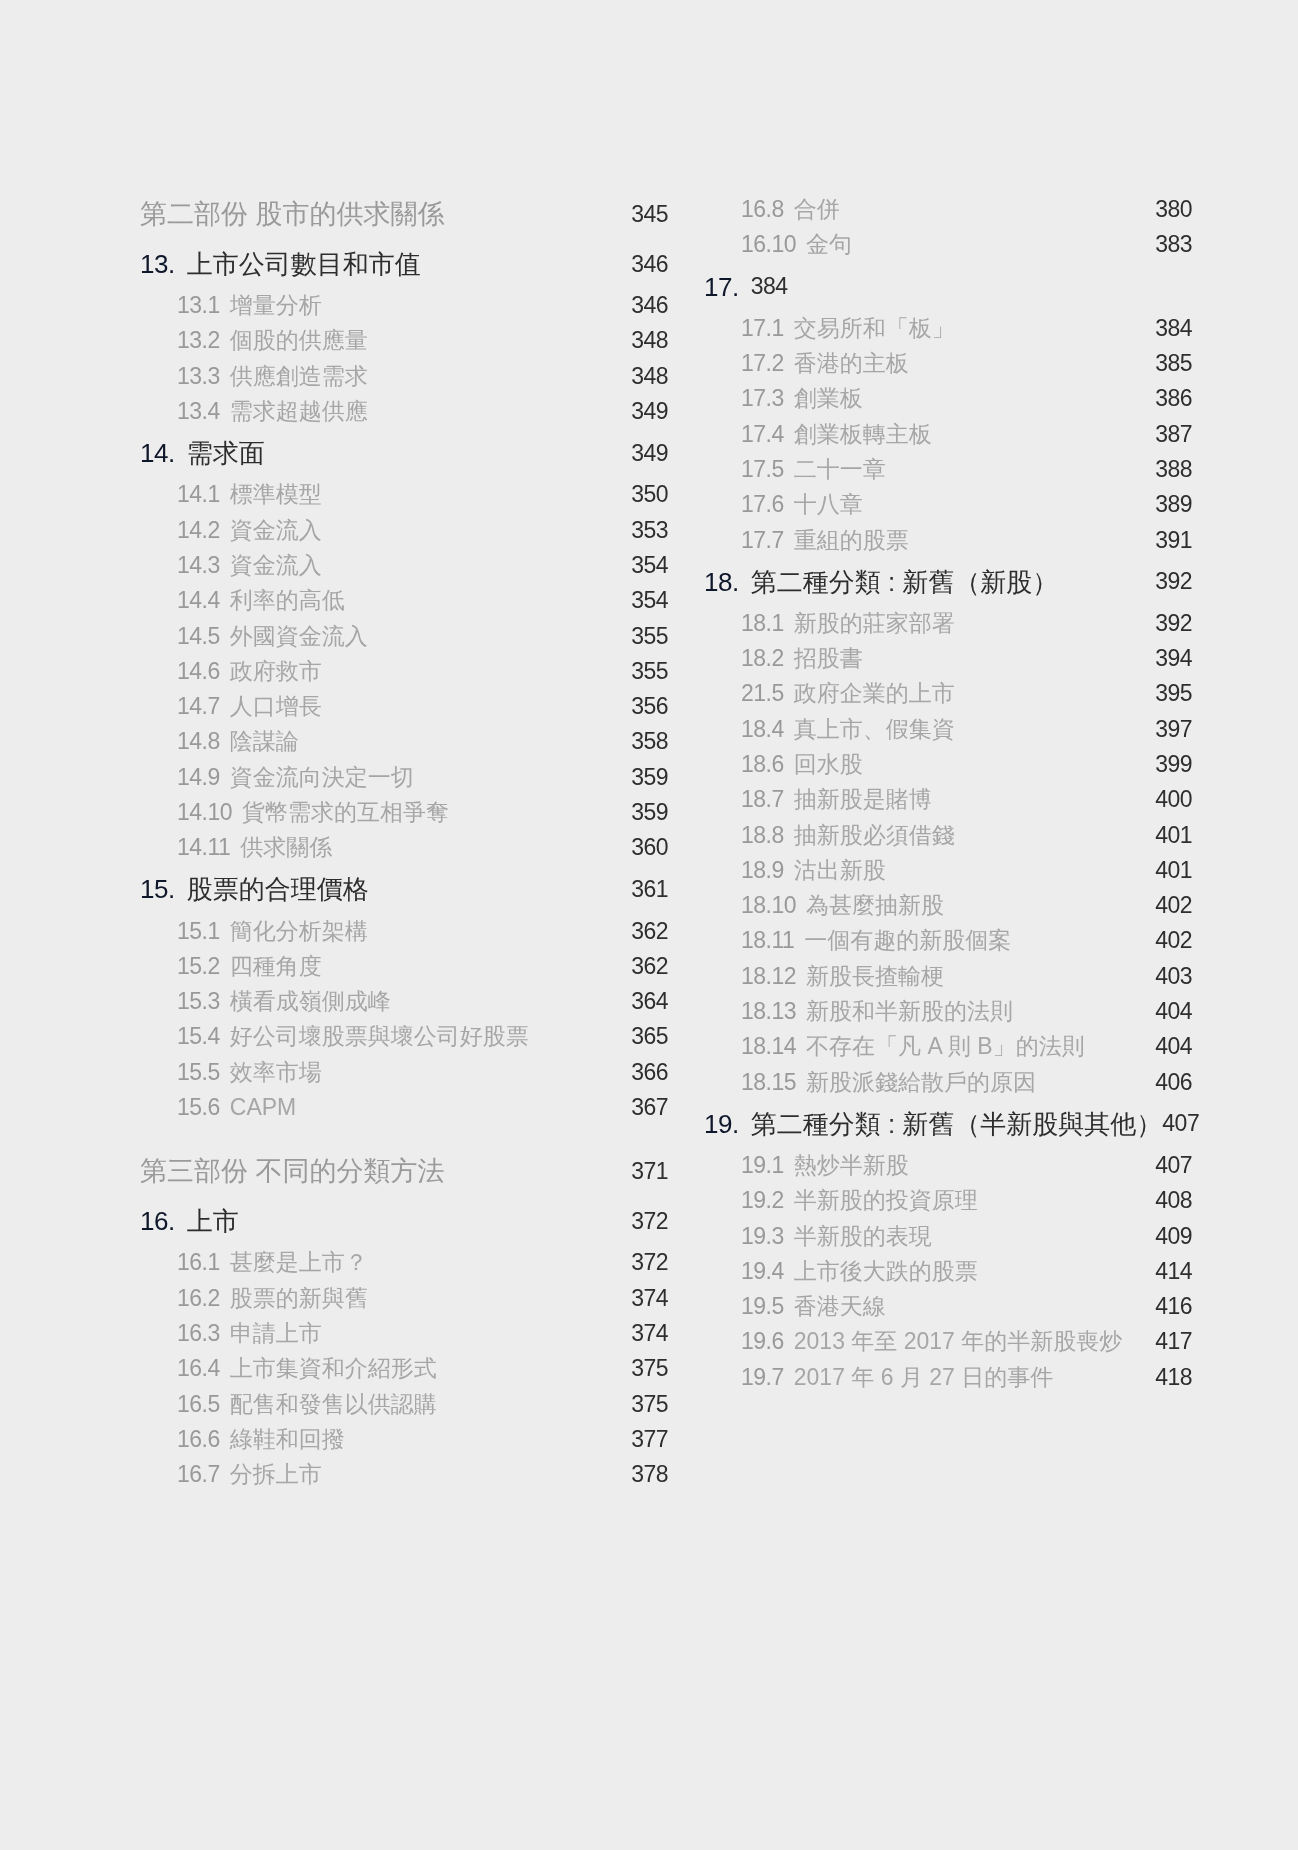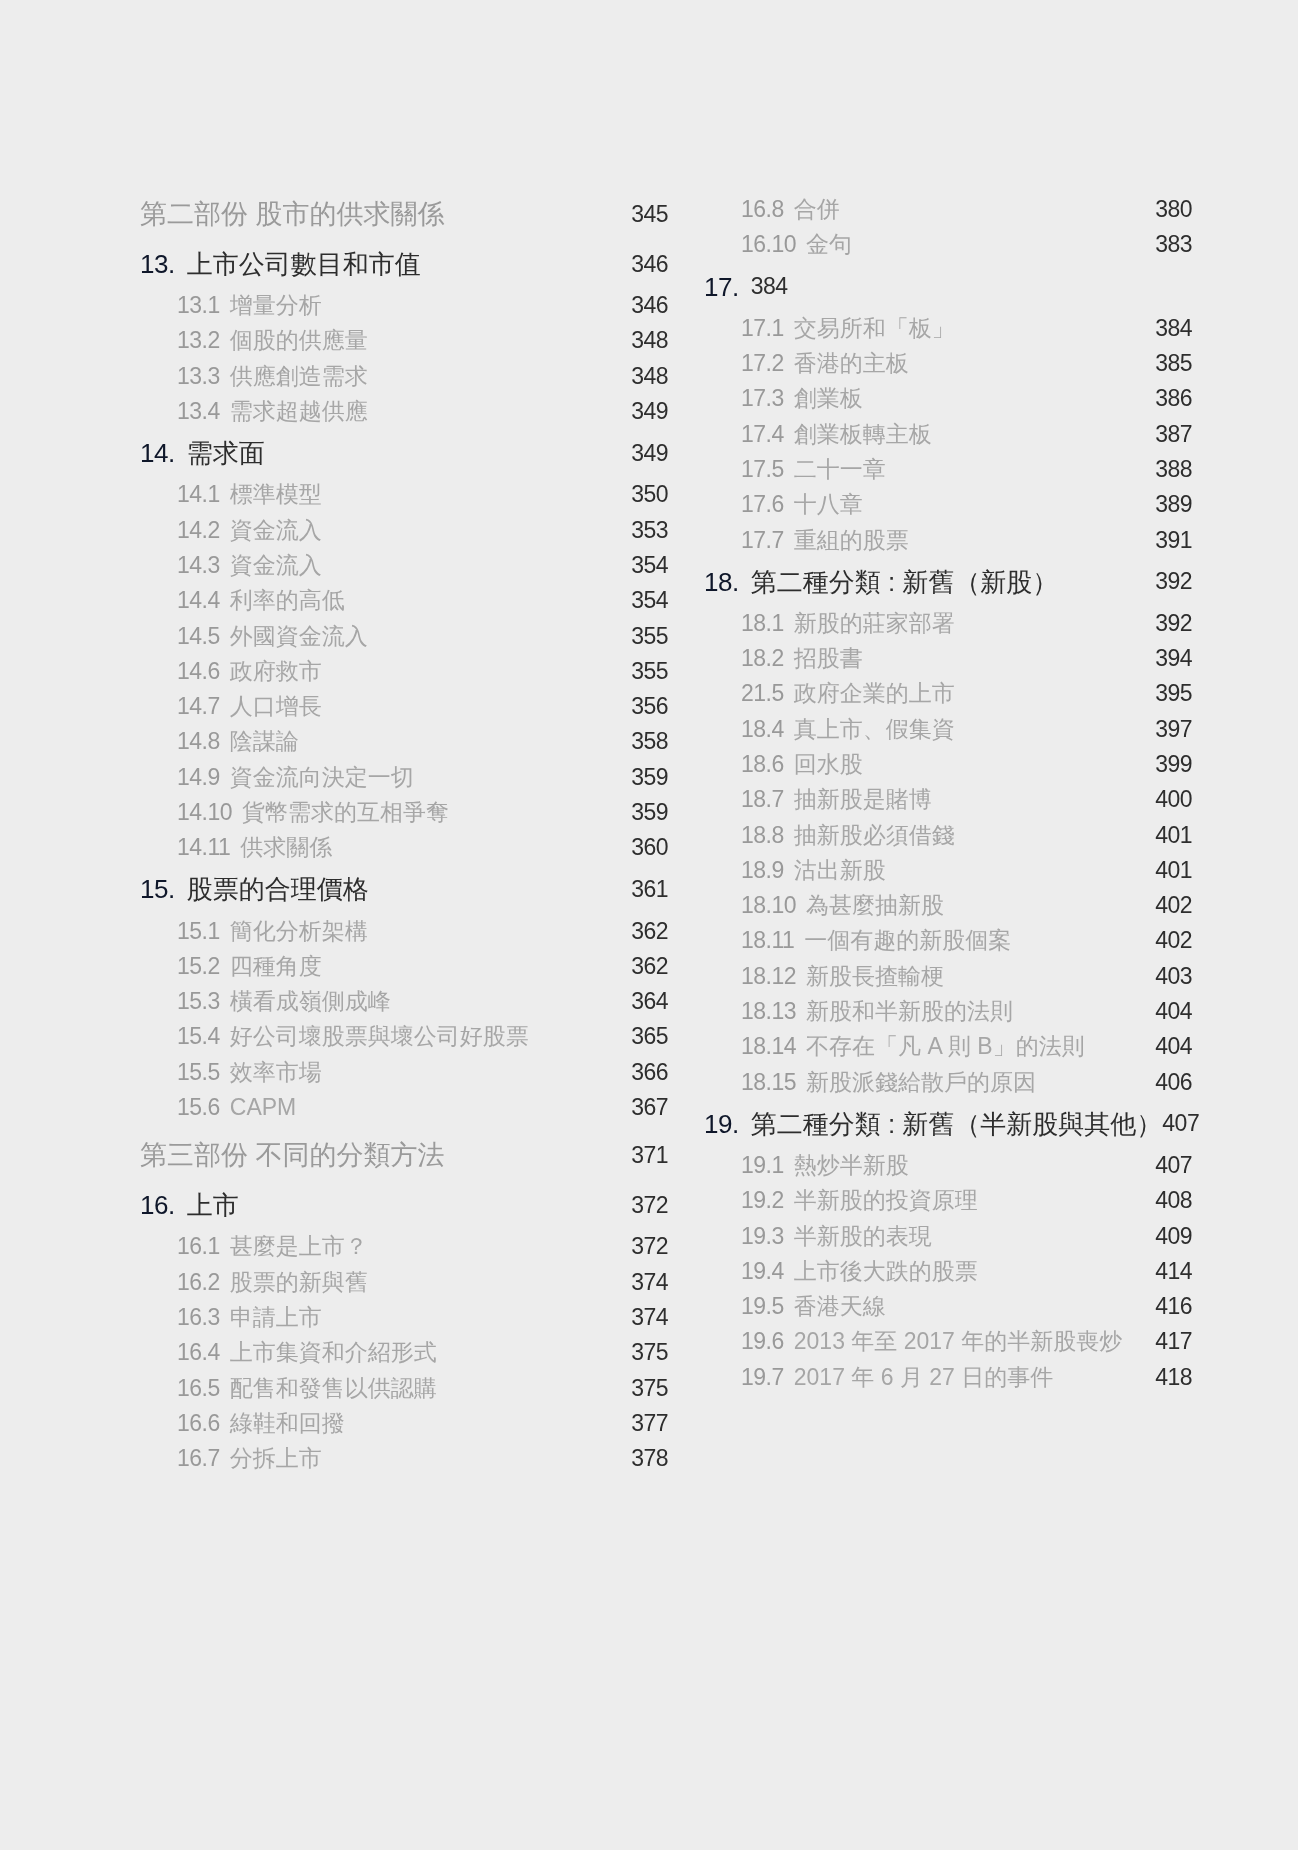--- a/index.html
+++ b/index.html
@@ -28,21 +28,21 @@
   .row .label{flex:1 1 auto;overflow:visible;}
   .row .page-num{
     flex:0 0 auto;
     color:var(--pagenum);
     font-size:23px;
     letter-spacing:-0.5px;
     text-align:right;
   }
   
   .row.part{
-    height:44px;margin-top:8px;margin-bottom:4px;
+    height:44px;margin-top:24px;margin-bottom:4px;
     font-size:27px;color:var(--part);
   }
   
   .row.chapter{
     height:40px;margin-top:4px;margin-bottom:4px;
     font-size:26px;color:var(--chapter);
   }
   .row.chapter .num{
     color:#0f172a;margin-right:12px;letter-spacing:-0.5px;
   }

